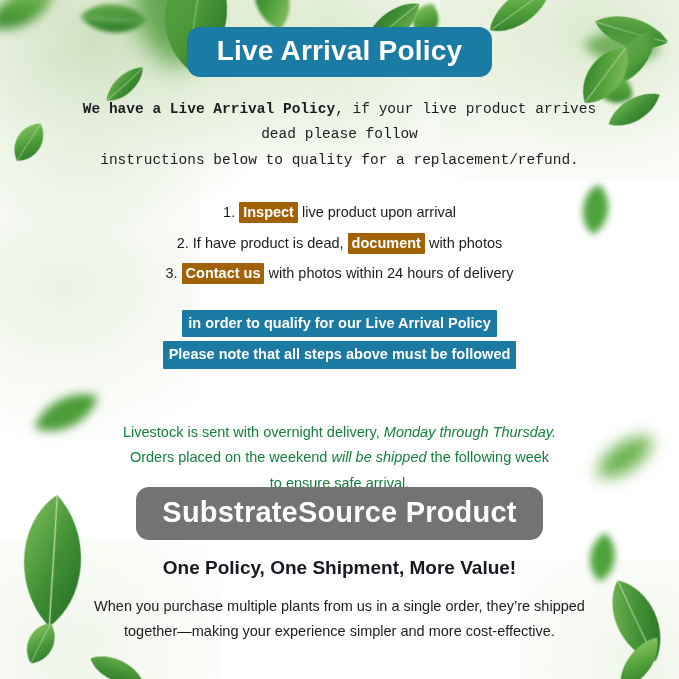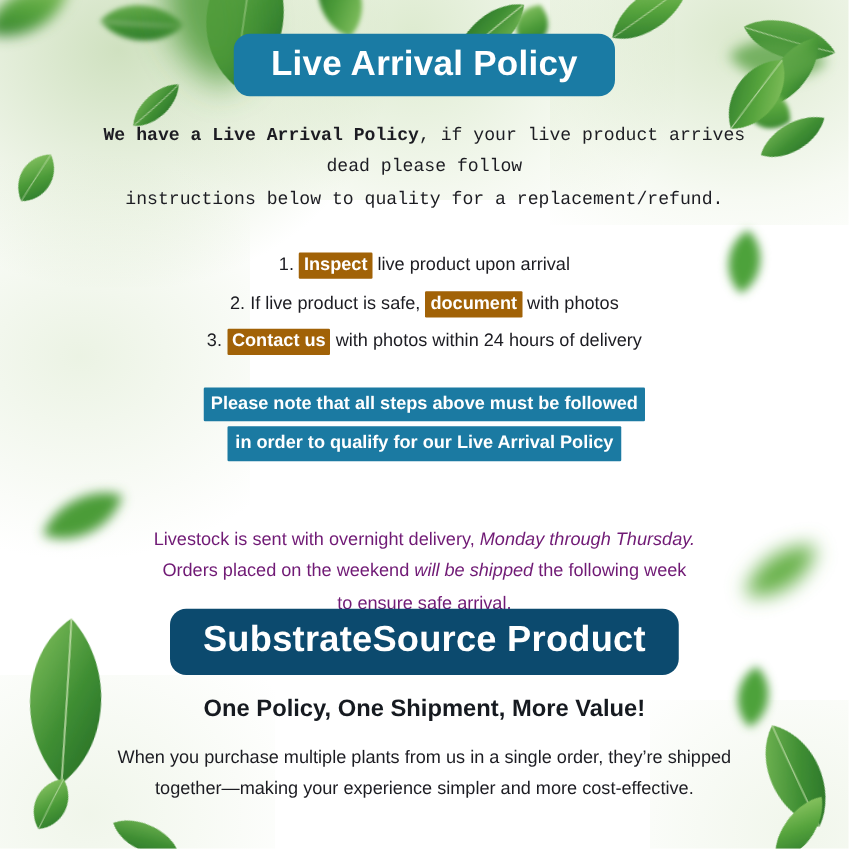--- a/index.html
+++ b/index.html
@@ -87,21 +87,21 @@
   }
   .banner-primary {
     background: #1a7ba4;
     border-radius: 13px;
     font-size: 28px;
     line-height: 1;
     padding: 10px 30px 12px 30px;
     text-align: center;
   }
   .banner-secondary {
-    background: #0c4a6e;
+    background: #737373;
     border-radius: 13px;
     font-size: 29px;
     line-height: 1;
     padding: 11px 26px 13px 26px;
   }
 
   .intro {
     margin: 20px auto 0 auto;
     width: 540px;
     text-align: center;
@@ -145,21 +145,21 @@
     padding: 2px 6px 3px 6px;
     border-radius: 1px;
     margin-bottom: 4px;
     white-space: nowrap;
   }
 
   .shipping {
     margin: 47px auto 0 auto;
     width: 560px;
     text-align: center;
-    color: #701a75;
+    color: #15803d;
     font-size: 14.5px;
     line-height: 1.78;
   }
   .shipping i { font-style: italic; }
 
   .subhead {
     margin: 17px auto 0 auto;
     width: 600px;
     text-align: center;
     color: #161a20;
@@ -448,34 +448,34 @@
       </p>
 
       <div class="steps">
         <div class="step">
           <span class="num">1.</span>
           <span class="hl">Inspect</span>
           <span>live product upon arrival</span>
         </div>
         <div class="step">
           <span class="num">2.</span>
-          <span>If live product is safe,</span>
+          <span>If have product is dead,</span>
           <span class="hl">document</span>
           <span>with photos</span>
         </div>
         <div class="step">
           <span class="num">3.</span>
           <span class="hl">Contact us</span>
           <span>with photos within 24 hours of delivery</span>
         </div>
       </div>
 
       <div class="notice">
+        <div><span class="notice-line">in order to qualify for our Live Arrival Policy</span></div>
         <div><span class="notice-line">Please note that all steps above must be followed</span></div>
-        <div><span class="notice-line">in order to qualify for our Live Arrival Policy</span></div>
       </div>
 
       <p class="shipping">
         <span>Livestock is sent with overnight delivery,</span>
         <i>Monday through Thursday.</i>
         <br>
         <span>Orders placed on the weekend</span>
         <i>will be shipped</i>
         <span>the following week</span>
         <br>

